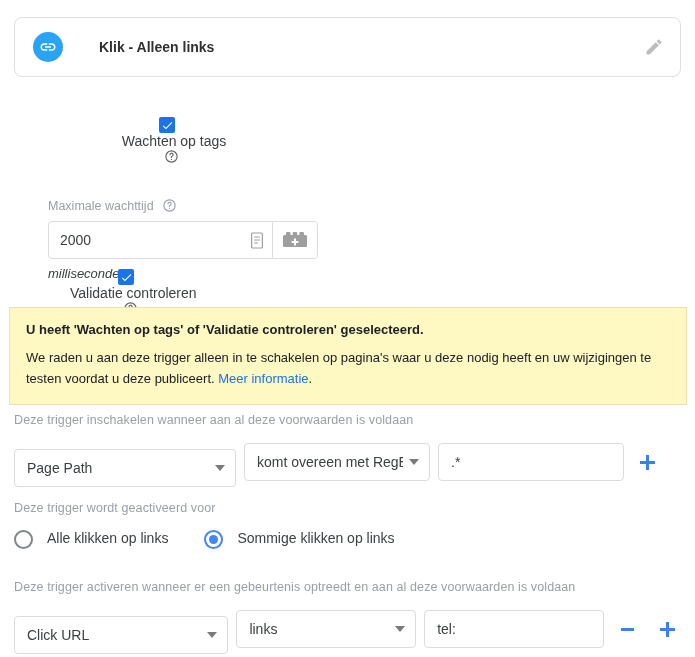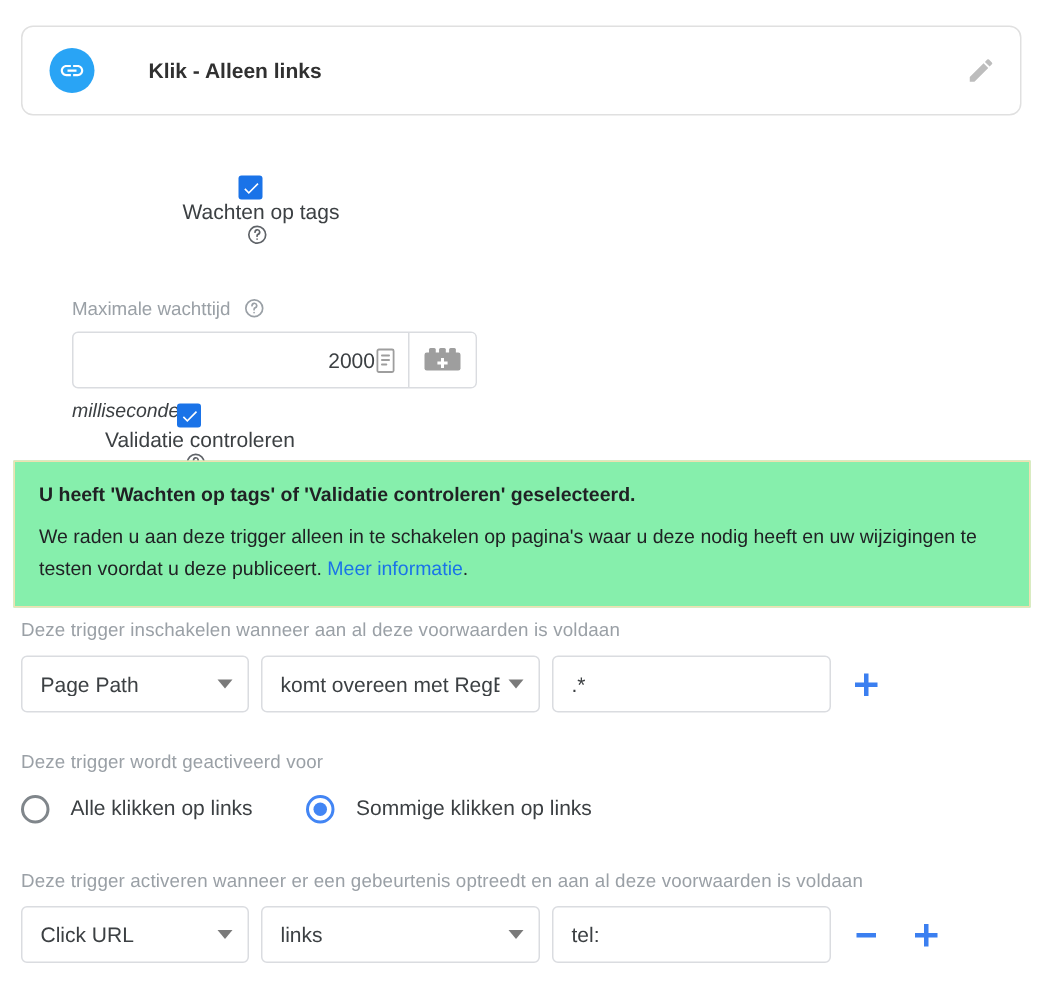--- a/index.html
+++ b/index.html
@@ -127,21 +127,21 @@
     background: #fff;
   }
   .value-input {
     flex: 1 1 auto;
     display: flex;
     align-items: center;
     padding: 0 8px 0 11px;
     font-size: 14px;
     color: #3c4043;
   }
-  .value-input span.val { flex: 1 1 auto; text-align: right; }
+  .value-input span.val { flex: 1 1 auto; }
   .doc-icon { width: 14px; height: 17px; flex: 0 0 auto; }
   .var-btn {
     width: 44px;
     border-left: 1px solid #dadce0;
     display: flex;
     align-items: center;
     justify-content: center;
     background: #fff;
     flex: 0 0 auto;
   }
@@ -154,21 +154,21 @@
 
   .section-validate { position: absolute; left: 16px; top: 269px; padding-left: 40px; }
 
   
   .warn {
     position: absolute;
     left: 9px;
     top: 307px;
     width: 678px;
     box-sizing: border-box;
-    background: #86efac;
+    background: #fef9c3;
     border: 1px solid #f0e0b0;
     padding: 13px 16px 15px 16px;
   }
   .warn-title {
     font-size: 13px;
     font-weight: bold;
     color: #202124;
     line-height: 18px;
   }
   .warn-body {
@@ -208,21 +208,21 @@
   }
   .caret {
     margin-left: 6px;
     flex: 0 0 auto;
     width: 0;
     height: 0;
     border-left: 5px solid transparent;
     border-right: 5px solid transparent;
     border-top: 6px solid #7a7a7a;
   }
-  .sel-a { width: 152px; }
+  .sel-a { width: 222px; margin-top: 12px; }
   .sel-b { width: 186px; margin-left: 8px; }
   .text-box {
     width: 186px;
     margin-left: 8px;
     height: 38px;
     border: 1px solid #dadce0;
     border-radius: 4px;
     background: #fff;
     display: flex;
     align-items: center;

